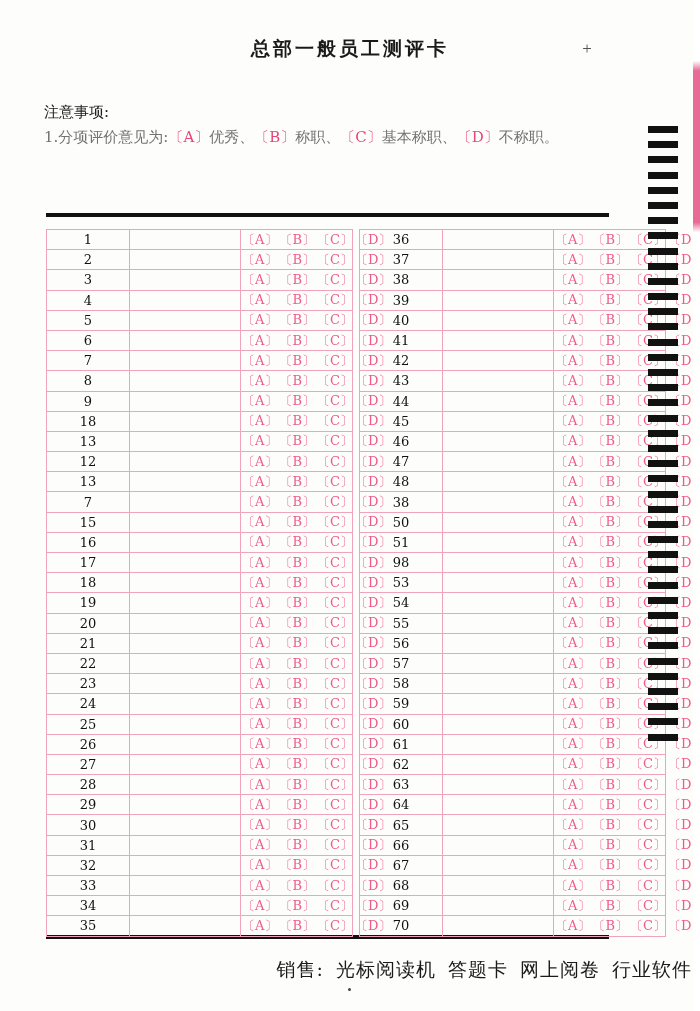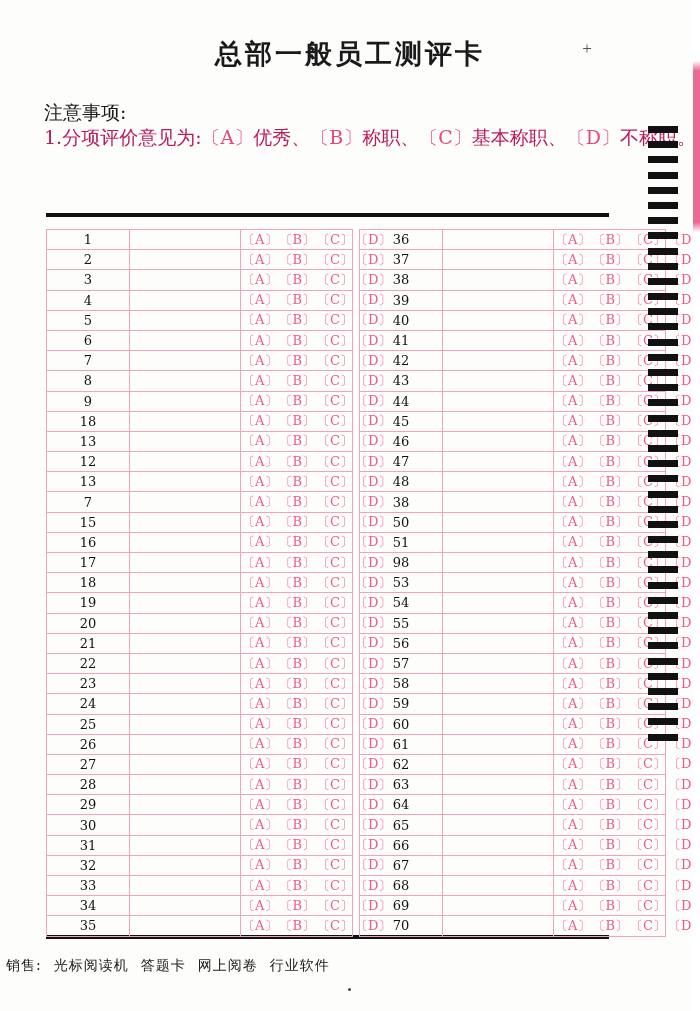--- a/index.html
+++ b/index.html
@@ -23,21 +23,21 @@
     background: #fdfdfb;
   }
 
   
   .title {
     position: absolute;
     left: 0;
     top: 36px;
     width: 700px;
     text-align: center;
-    font-size: 27px;
+    font-size: 19px;
     font-weight: bold;
     letter-spacing: 3px;
     color: #1a1a1a;
     font-family: "DejaVu Serif", serif;
   }
   .title-plus {
     position: absolute;
     left: 578px;
     top: 40px;
     width: 18px;
@@ -47,29 +47,29 @@
     line-height: 18px;
     text-align: center;
   }
 
   
   .notes {
     position: absolute;
     left: 44px;
     top: 100px;
     width: 600px;
-    font-size: 19px;
+    font-size: 15px;
     line-height: 25px;
     color: #1a1a1a;
     font-family: "DejaVu Serif", serif;
   }
   .notes .note-title { font-weight: normal; }
   .notes .note-line { white-space: nowrap; }
   .red { color: #e8447c; }
-  .blk { color: #be185d; }
+  .blk { color: #737373; }
   .fill-correct {
     display: inline-block;
     width: 17px;
     height: 7px;
     background: #111;
     vertical-align: middle;
     margin: 0 2px;
   }
   .mark-icons {
     display: inline-block;
@@ -151,22 +151,22 @@
     height: 1011px;
     background: linear-gradient(to bottom, #ffffff 0%, #ffffff 6%, #e76b96 7%, #e76b96 22%, #ffffff 23%, #ffffff 100%);
   }
 
   
   .footer {
     position: absolute;
     left: 0;
     top: 957px;
     width: 698px;
-    text-align: left;
-    font-size: 14px;
+    text-align: right;
+    font-size: 19px;
     color: #1a1a1a;
     font-family: "DejaVu Serif", serif;
     letter-spacing: 1px;
   }
   .footer span { margin: 0 6px; }
   .footer-dot {
     position: absolute;
     left: 348px;
     top: 988px;
     width: 3px;

